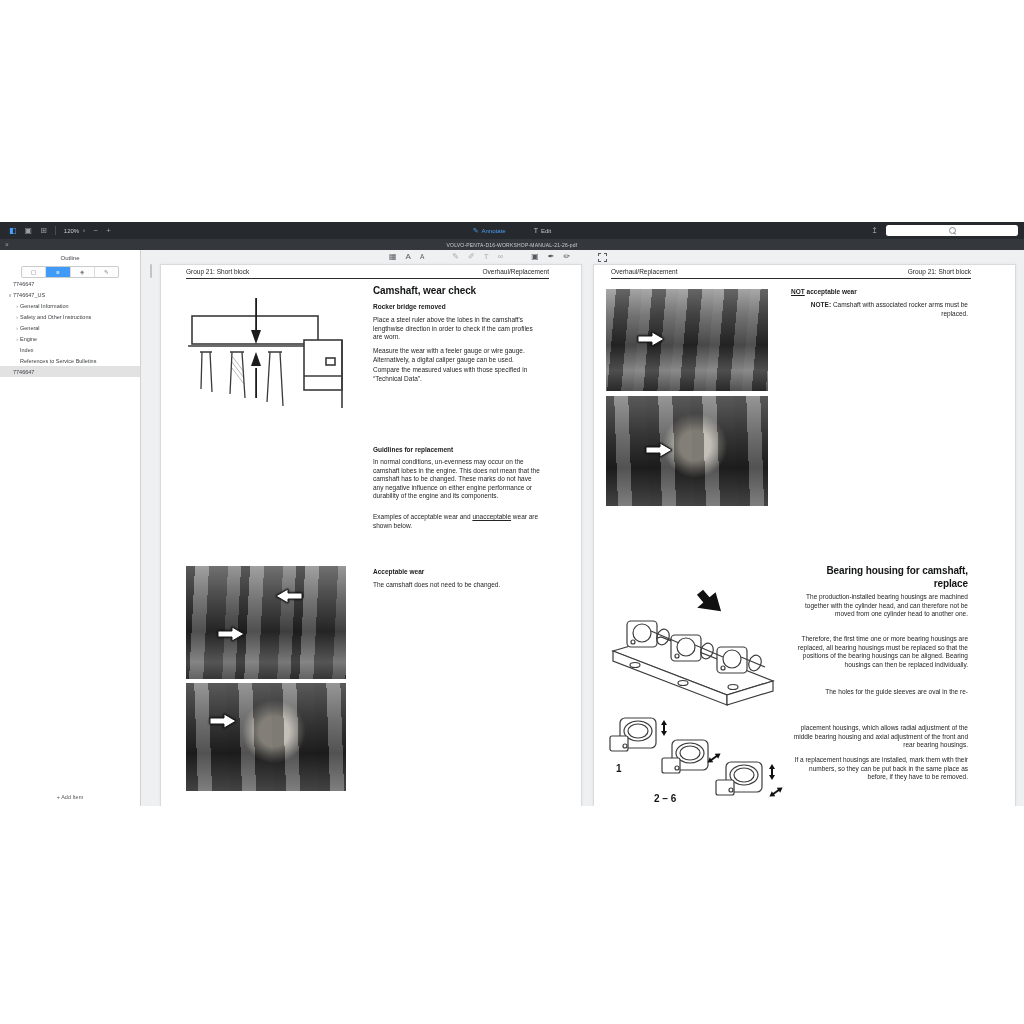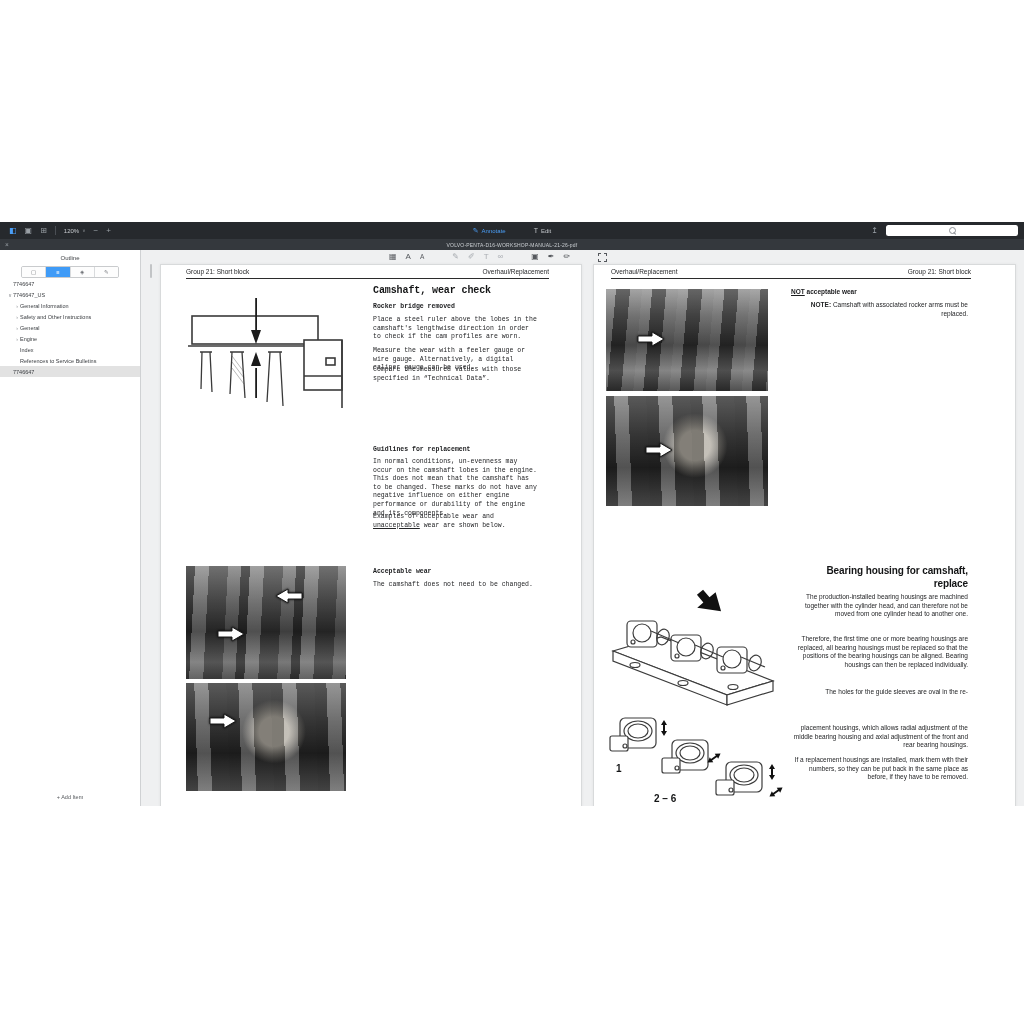--- a/index.html
+++ b/index.html
@@ -221,21 +221,21 @@
             </g>
           </g>
           <g fill="#1c1c1c">
             <rect x="69.2" y="4" width="1.8" height="32"></rect>
             <polygon points="70,50 65,36 75,36"></polygon>
             <rect x="69.2" y="74" width="1.8" height="30"></rect>
             <polygon points="70,58 65,72 75,72"></polygon>
           </g>
         </svg>
 
-        <div class="col" style="left:212px;width:167px;height:542px;font-family:Liberation Mono, monospace;">
+        <div class="col" style="left:212px;width:167px;height:542px;">
           <h1 class="h1" style="top:20px;">Camshaft, wear check</h1>
           <h3 class="h3" style="top:38px;">Rocker bridge removed</h3>
           <p class="p" style="top:51px;">Place a steel ruler above the lobes in the camshaft's lengthwise direction in order to check if the cam profiles are worn.</p>
           <p class="p" style="top:82px;">Measure the wear with a feeler gauge or wire gauge. Alternatively, a digital caliper gauge can be used.</p>
           <p class="p" style="top:101px;">Compare the measured values with those specified in “Technical Data”.</p>
           <h3 class="h3" style="top:181px;">Guidlines for replacement</h3>
           <p class="p" style="top:193px;">In normal conditions, un-evenness may occur on the camshaft lobes in the engine. This does not mean that the camshaft has to be changed. These marks do not have any negative influence on either engine performance or durability of the engine and its components.</p>
           <p class="p" style="top:248px;"><span>Examples of acceptable wear and </span><span class="u">unacceptable</span><span> wear are shown below.</span></p>
           <h3 class="h3" style="top:303px;">Acceptable wear</h3>
           <p class="p" style="top:316px;">The camshaft does not need to be changed.</p>

